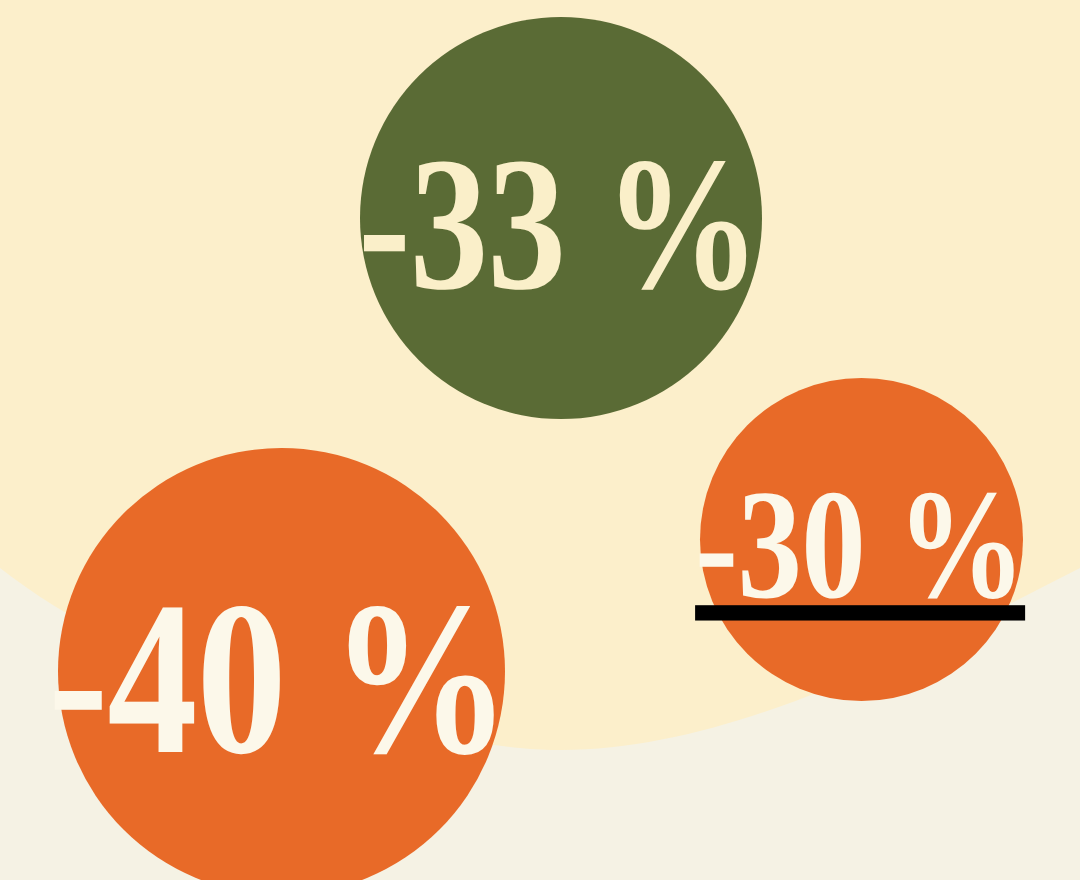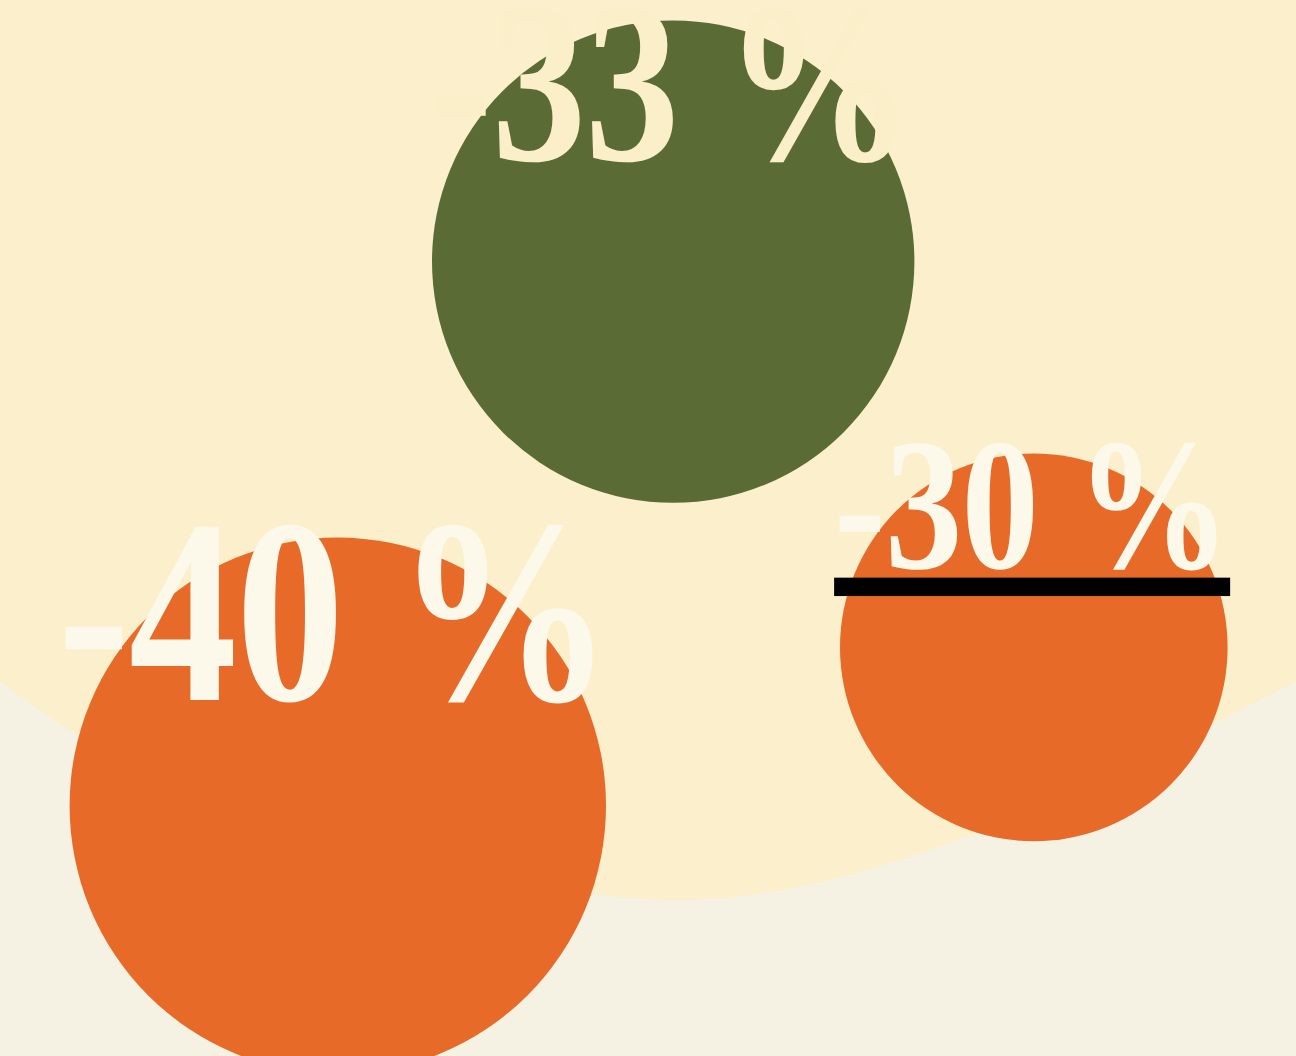--- a/index.html
+++ b/index.html
@@ -32,20 +32,21 @@
     inset: 0;
     width: 1080px;
     height: 880px;
   }
 
   
   .bubble {
     position: absolute;
     border-radius: 50%;
     display: flex;
+    align-items: center;
     justify-content: center;
     box-sizing: border-box;
   }
 
   .bubble-label {
     display: block;
     white-space: nowrap;
     font-family: "Liberation Serif", "DejaVu Serif", serif;
     font-weight: 700;
     letter-spacing: -0.005em;

